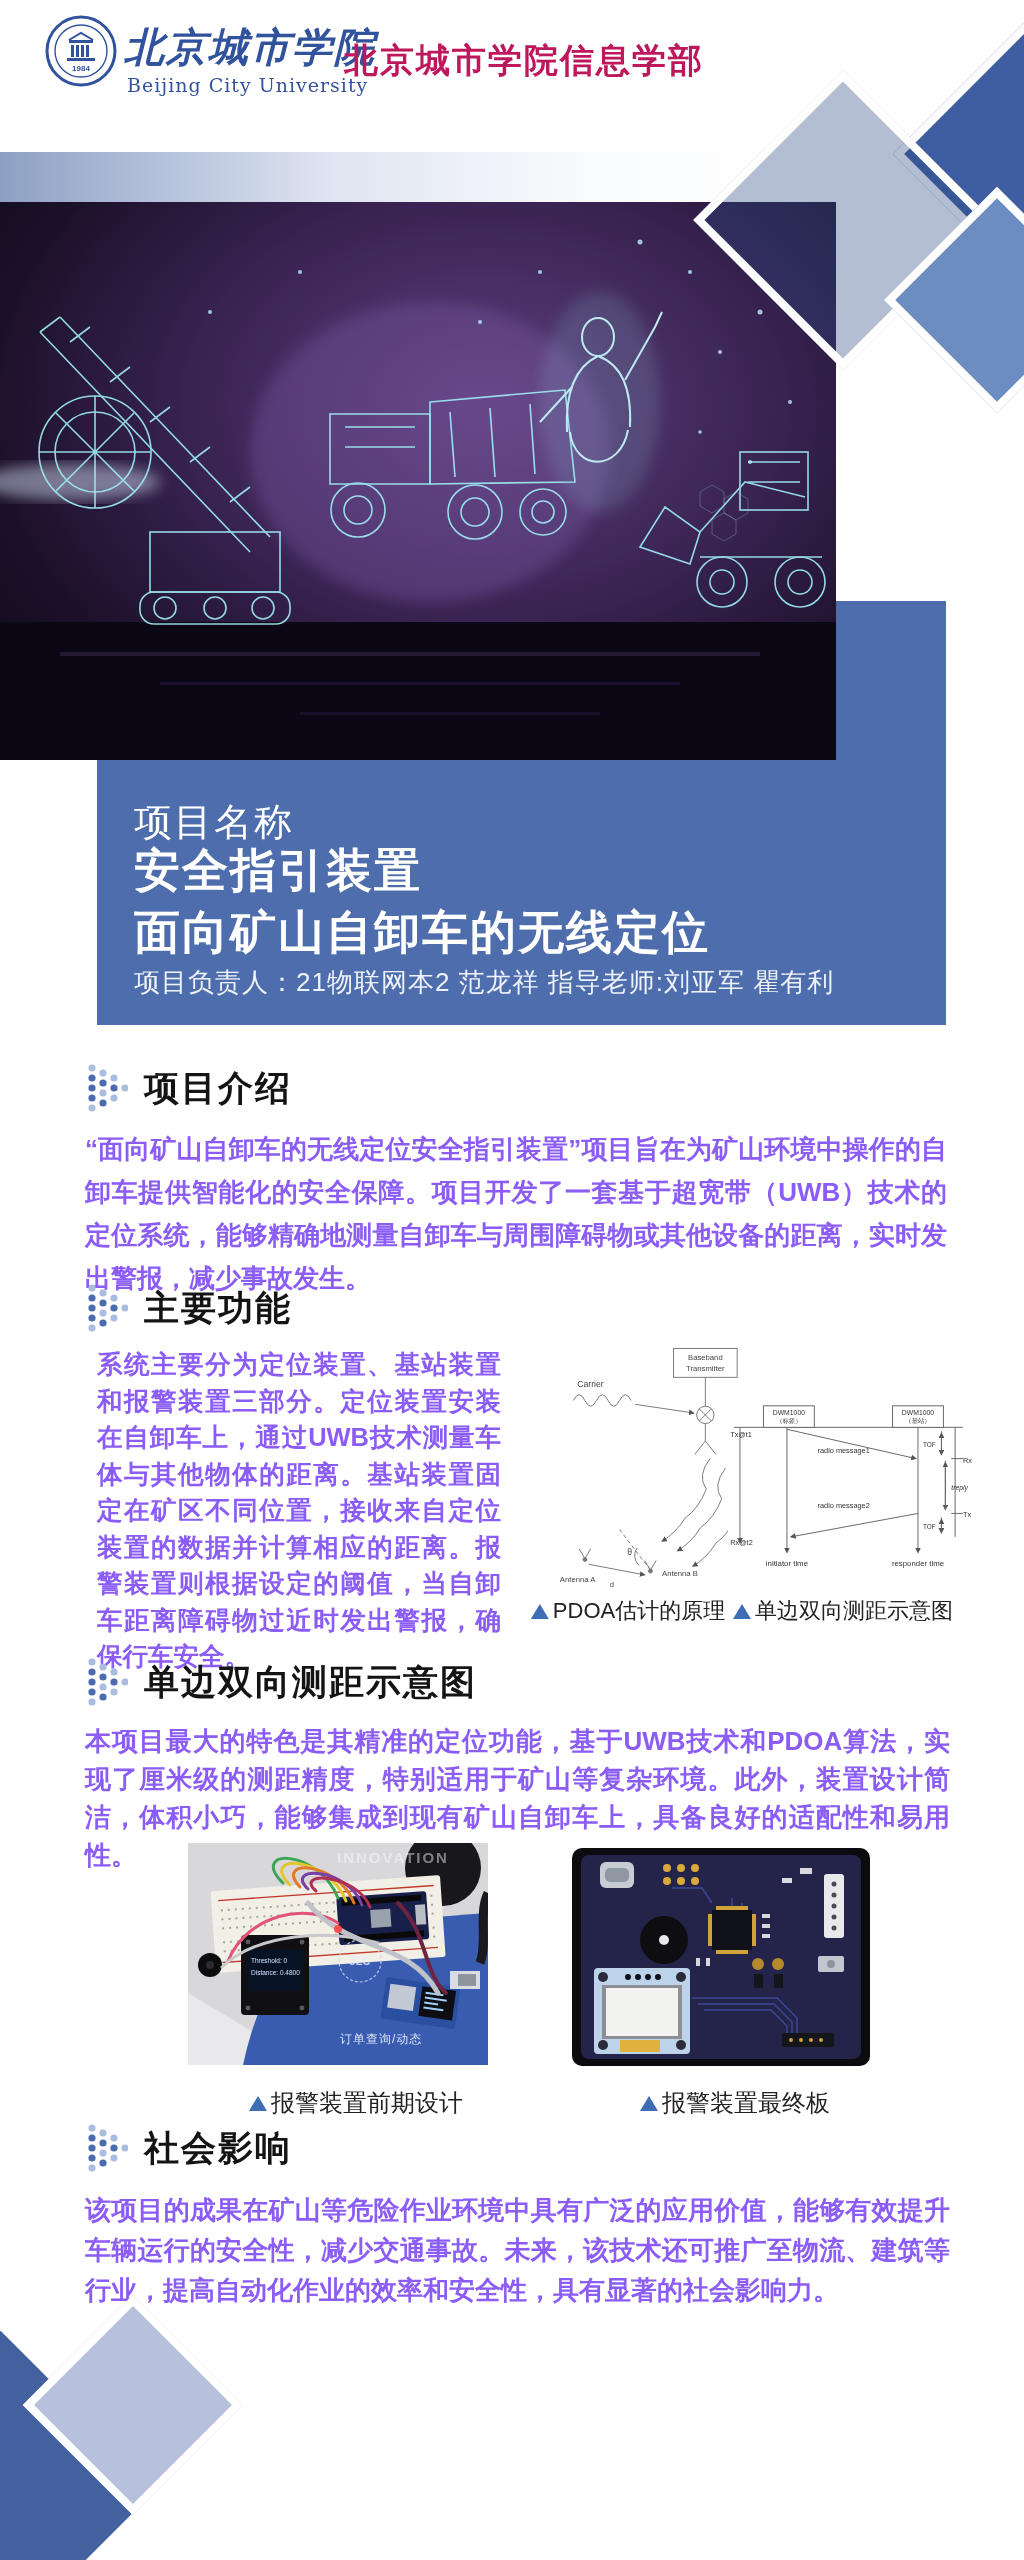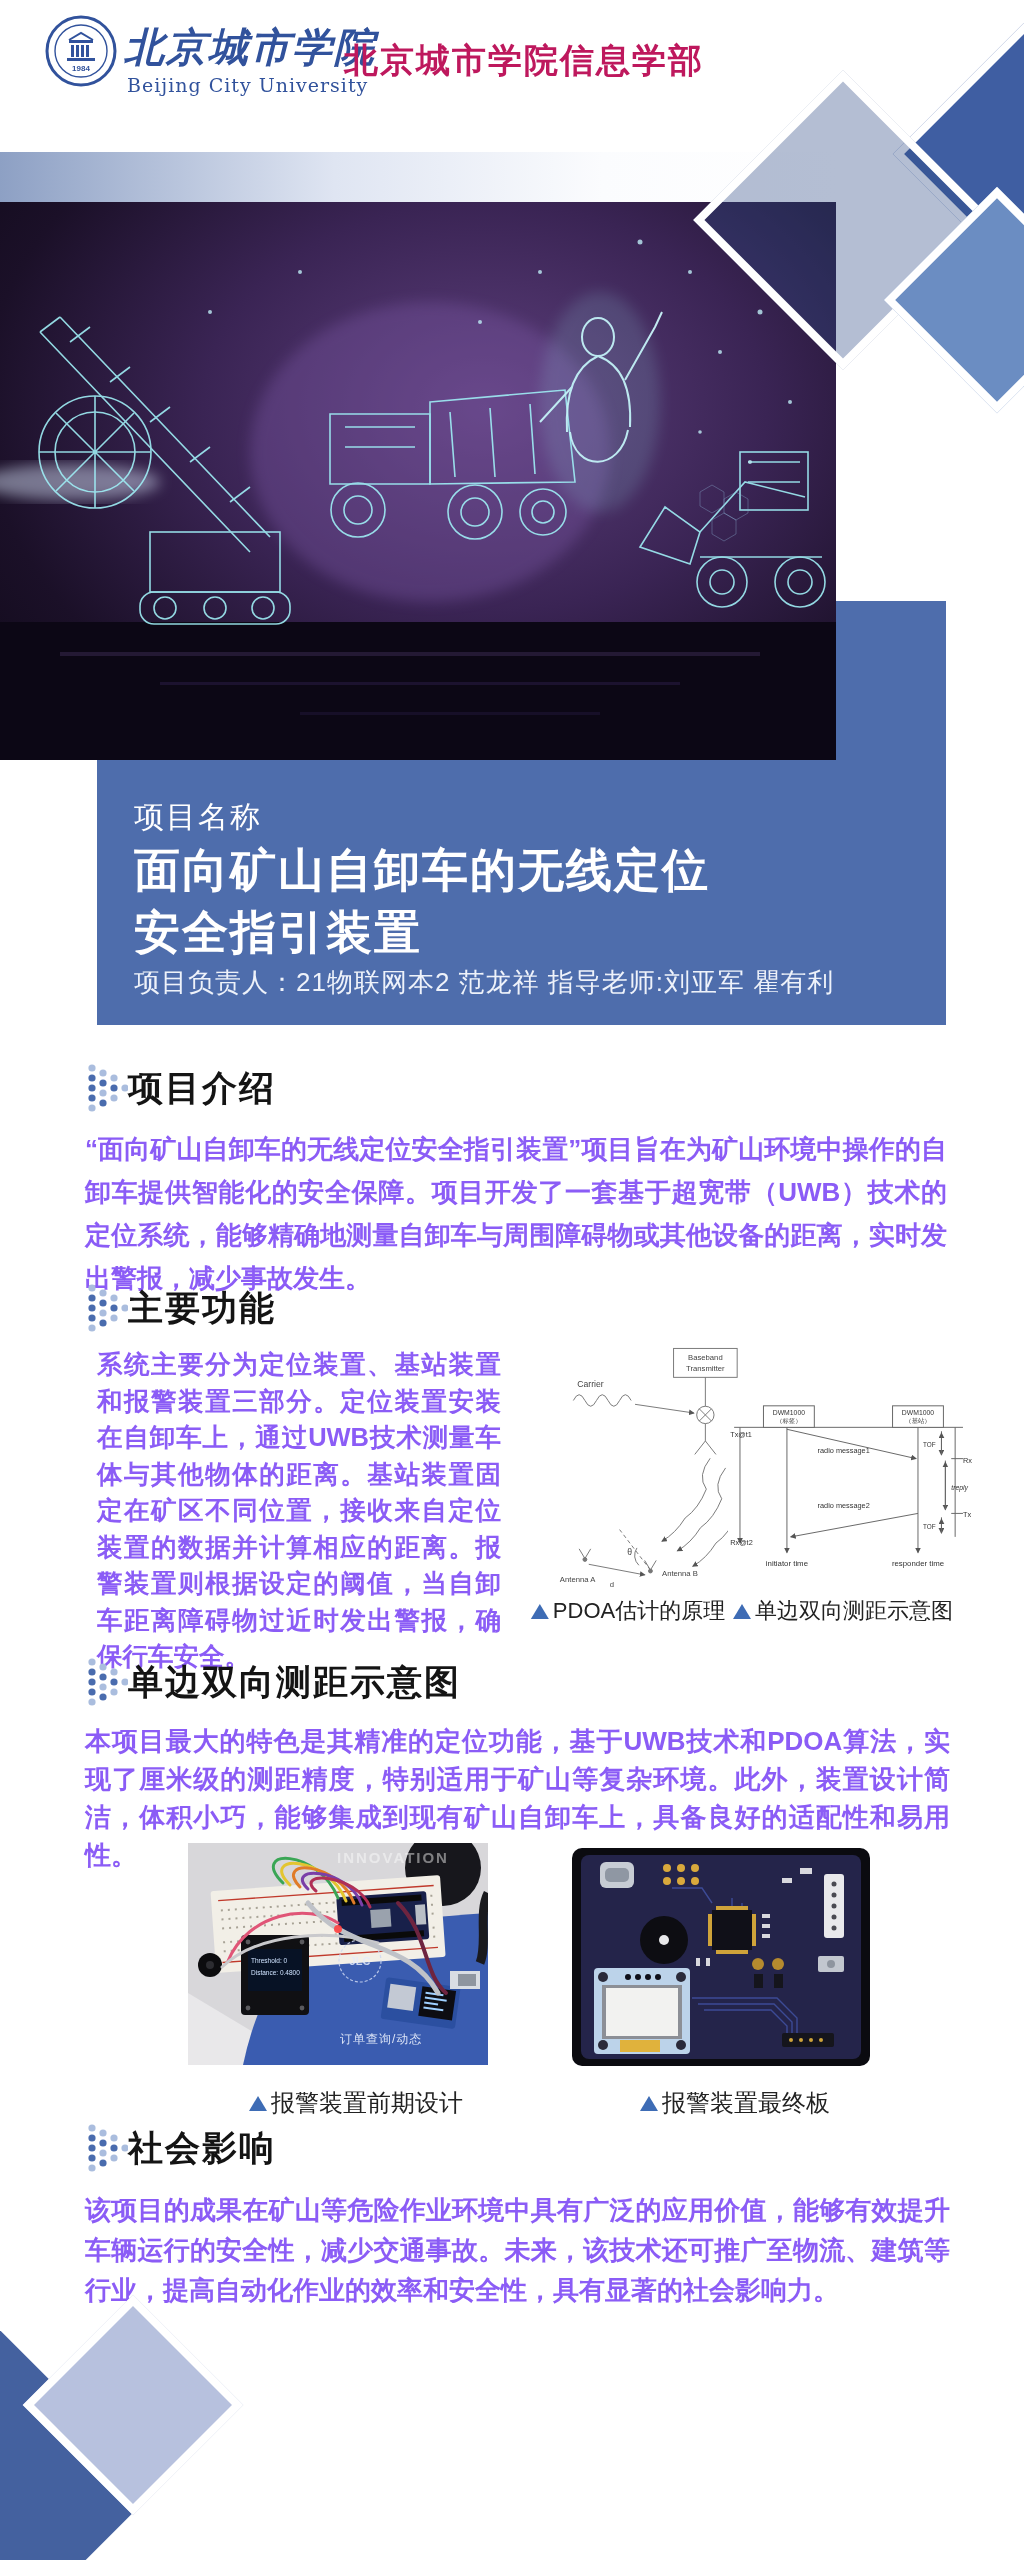--- a/index.html
+++ b/index.html
@@ -9,36 +9,36 @@
   
   .emblem{position:absolute;left:44px;top:14px;width:74px;height:74px;}
   .logo-cn{position:absolute;left:124px;top:20px;font-family:"DejaVu Serif","Liberation Serif",serif;
            font-style:italic;font-weight:bold;font-size:40px;color:#31529c;letter-spacing:2px;text-align:right;}
   .logo-en{position:absolute;left:127px;top:74px;font-family:"DejaVu Serif","Liberation Serif",serif;
            font-size:19px;color:#31529c;letter-spacing:1px;}
   .dept{position:absolute;left:344px;top:38px;font-size:34px;font-weight:bold;color:#be185d;letter-spacing:2px;}
 
   
   .banner{position:absolute;left:97px;top:601px;width:849px;height:424px;background:#4e6dac;z-index:1;}
-  .banner-label{position:absolute;left:37px;top:196px;font-size:30px;color:#ffffff;letter-spacing:2px;}
+  .banner-label{position:absolute;left:37px;top:196px;font-size:38px;color:#ffffff;letter-spacing:2px;}
   .banner-title{position:absolute;left:37px;top:238px;font-size:46px;line-height:62px;font-weight:bold;
                 color:#ffffff;letter-spacing:2px;}
   .banner-meta{position:absolute;left:37px;top:364px;font-size:26px;color:#eef2fa;letter-spacing:1px;}
   .hero{position:absolute;left:0;top:152px;width:836px;height:608px;z-index:2;}
 
   
   .diamond{position:absolute;transform:rotate(45deg);}
   .d-navy-tr{left:945px;top:28px;width:236px;height:236px;background:#3f5ea2;border:8px solid #fff;z-index:3;}
   .d-lav-tr{left:737px;top:114px;width:196px;height:196px;background:rgba(47,74,134,0.36);border:8px solid #fff;z-index:3;}
   .d-med-tr{left:917px;top:220px;width:144px;height:144px;background:#6b8dc2;border:8px solid #fff;z-index:3;}
   .d-navy-bl{left:-132px;top:2368px;width:240px;height:240px;background:#44619f;z-index:4;}
   .d-lav-bl{left:55px;top:2327px;width:140px;height:140px;background:#b7c1de;border:8px solid #fff;z-index:5;}
 
   
-  .sec-head{position:absolute;display:flex;align-items:center;z-index:1;}
+  .sec-head{position:absolute;display:flex;align-items:center;gap:16px;z-index:1;}
   .sec-title{font-size:35px;font-weight:bold;color:#141414;letter-spacing:2px;}
   .para{position:absolute;font-size:26px;line-height:43px;color:#8b5cf6;text-align:justify;z-index:1;font-weight:bold;}
   .caption{position:absolute;display:flex;align-items:center;gap:4px;font-size:22px;color:#222;z-index:1;
            transform:translateX(-50%);white-space:nowrap;}
   .tri{width:0;height:0;border-left:9px solid transparent;border-right:9px solid transparent;
        border-bottom:15px solid #3e6cb5;}
   .figure{position:absolute;background:#fff;z-index:1;}
 
   
   .footband{position:absolute;left:0;top:2355px;width:1024px;height:122px;z-index:3;
@@ -67,22 +67,22 @@
       <text x="37" y="57" font-size="8" fill="#31529c" text-anchor="middle" font-weight="bold">1984</text>
     </svg>
     <div class="logo-cn">北京城市学院</div>
     <div class="logo-en">Beijing City University</div>
     <div class="dept">北京城市学院信息学部</div>
   </div>
 
   <div class="banner">
     <div class="banner-label">项目名称</div>
     <div class="banner-title">
+      <div>安全指引装置</div>
       <div>面向矿山自卸车的无线定位</div>
-      <div>安全指引装置</div>
     </div>
     <div class="banner-meta">项目负责人：21物联网本2 范龙祥 指导老师:刘亚军 瞿有利</div>
   </div>
 
   <svg class="hero" viewBox="0 0 836 608" preserveAspectRatio="none">
     <defs>
       <radialGradient id="glow" cx="58%" cy="42%" r="75%">
         <stop offset="0%" stop-color="#5d3f7c"></stop>
           <stop offset="45%" stop-color="#3a2454"></stop>
         <stop offset="80%" stop-color="#1b1028"></stop>

